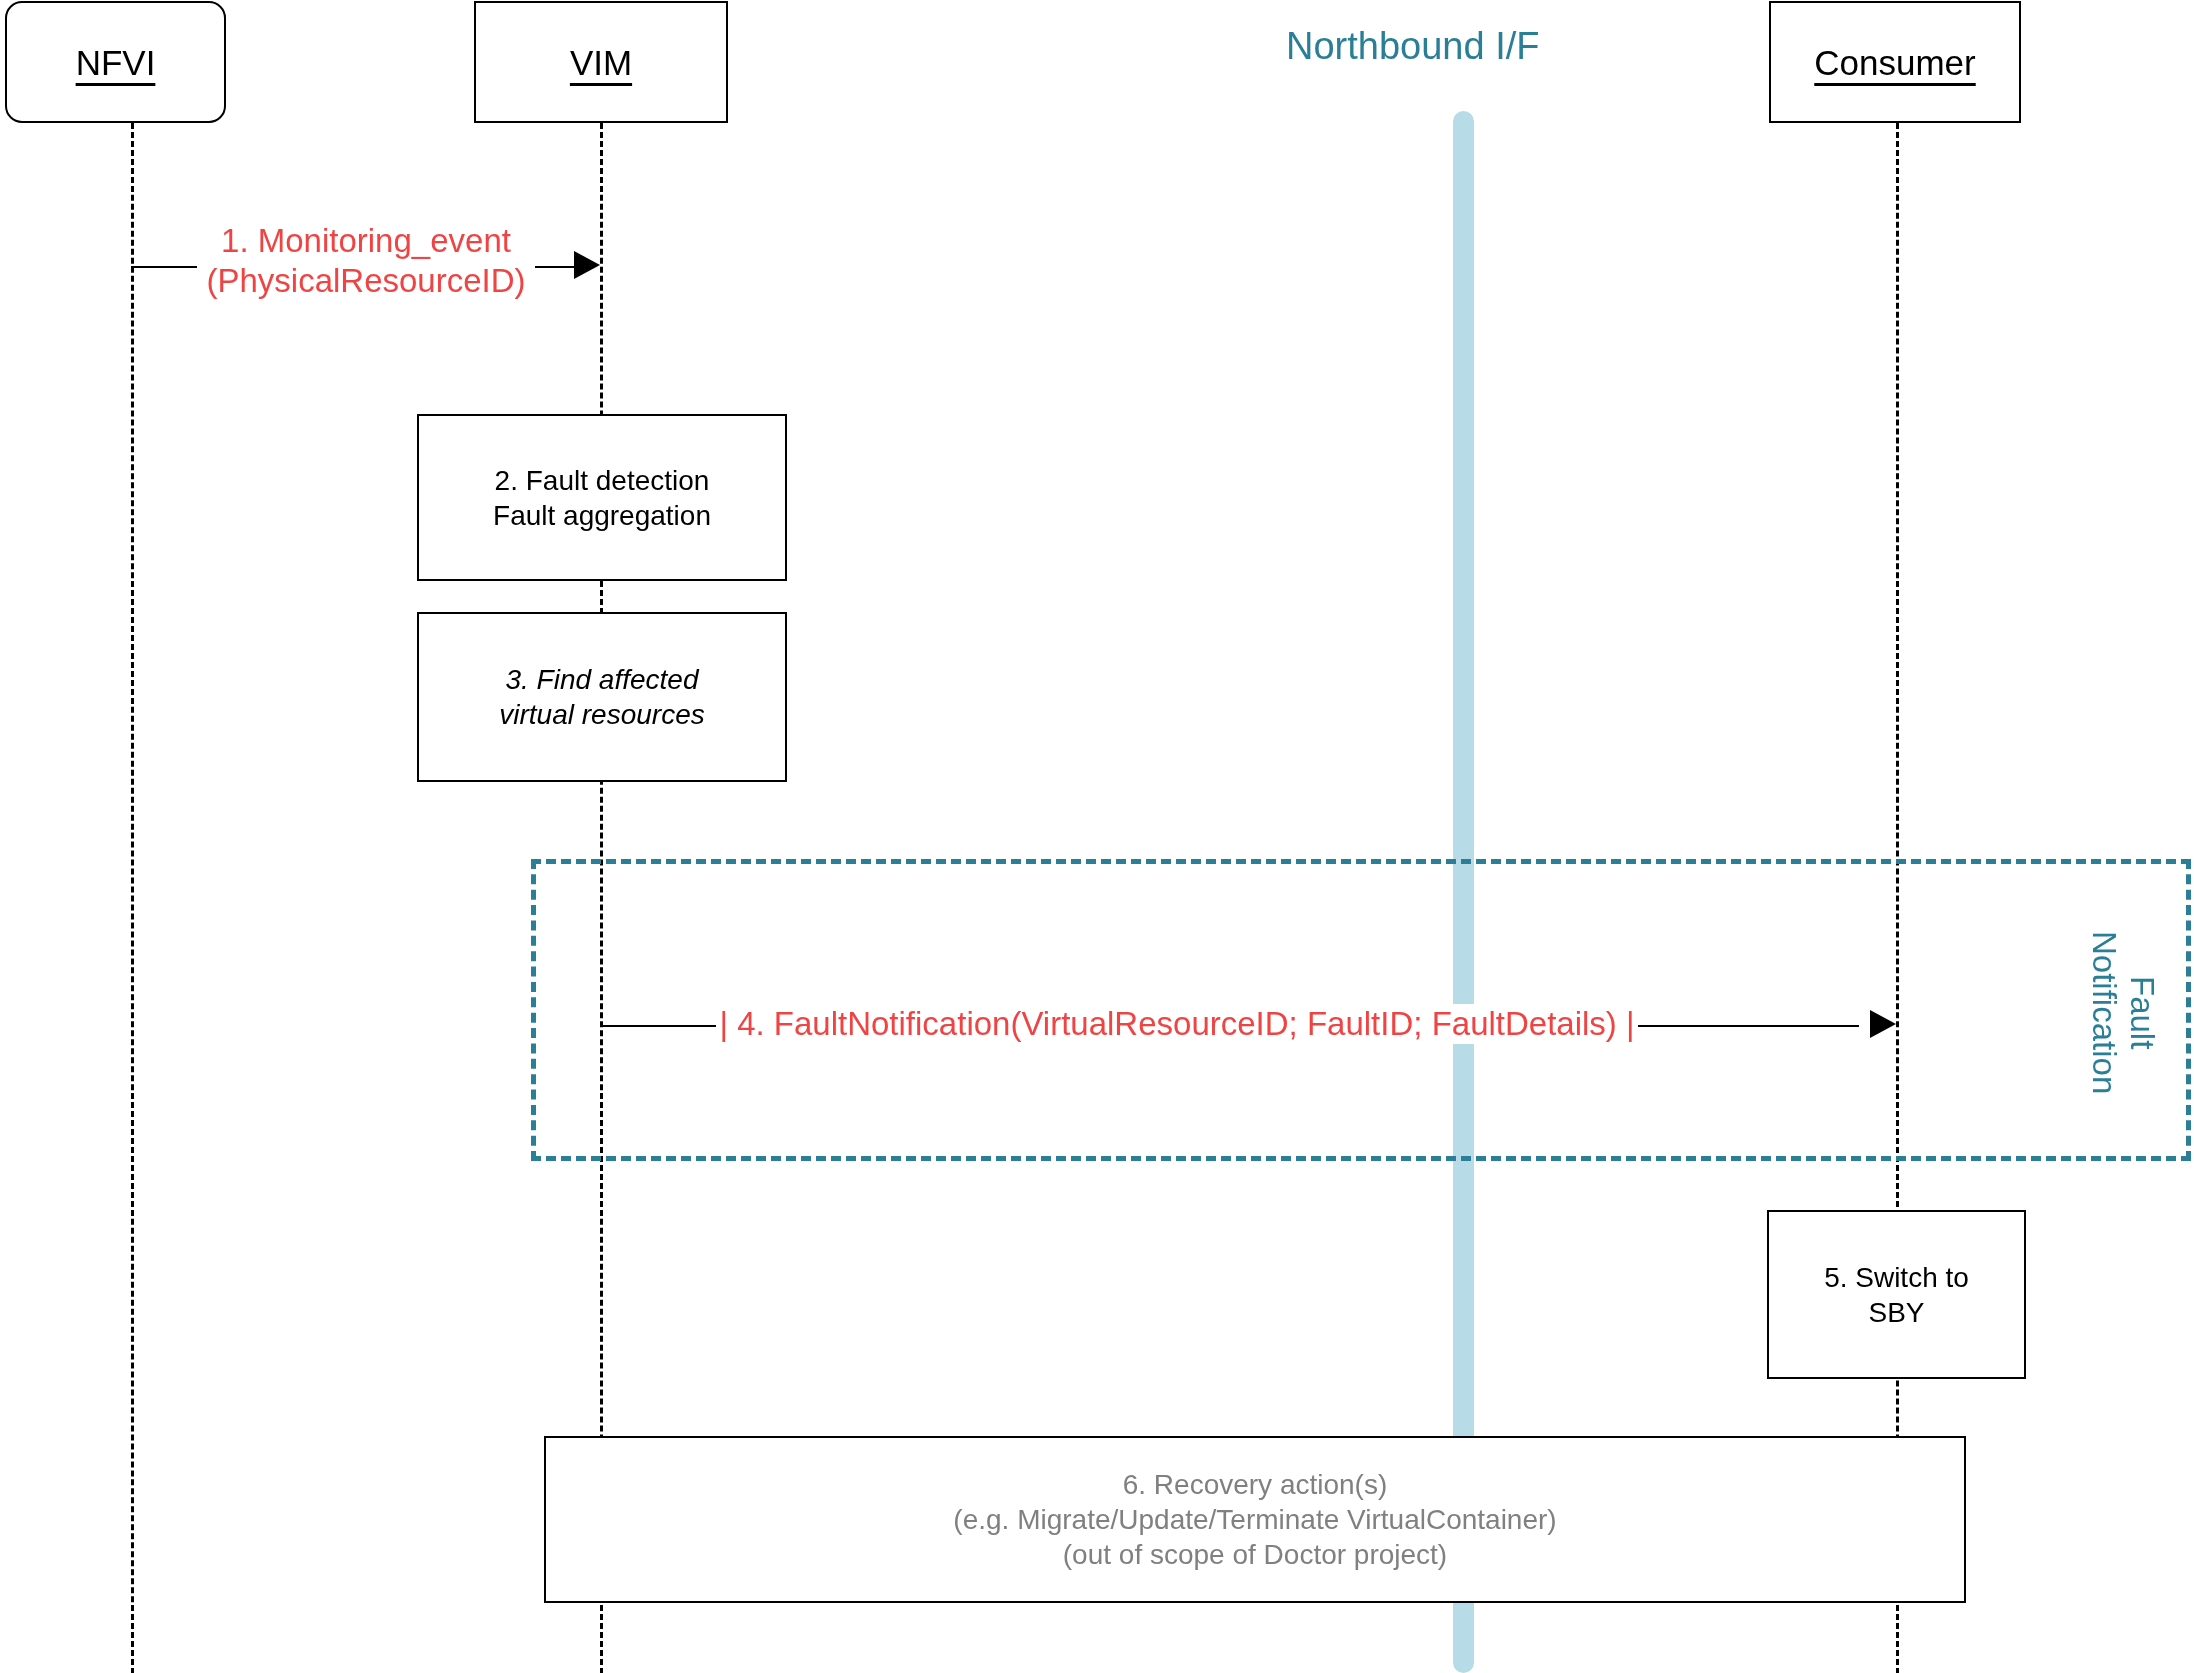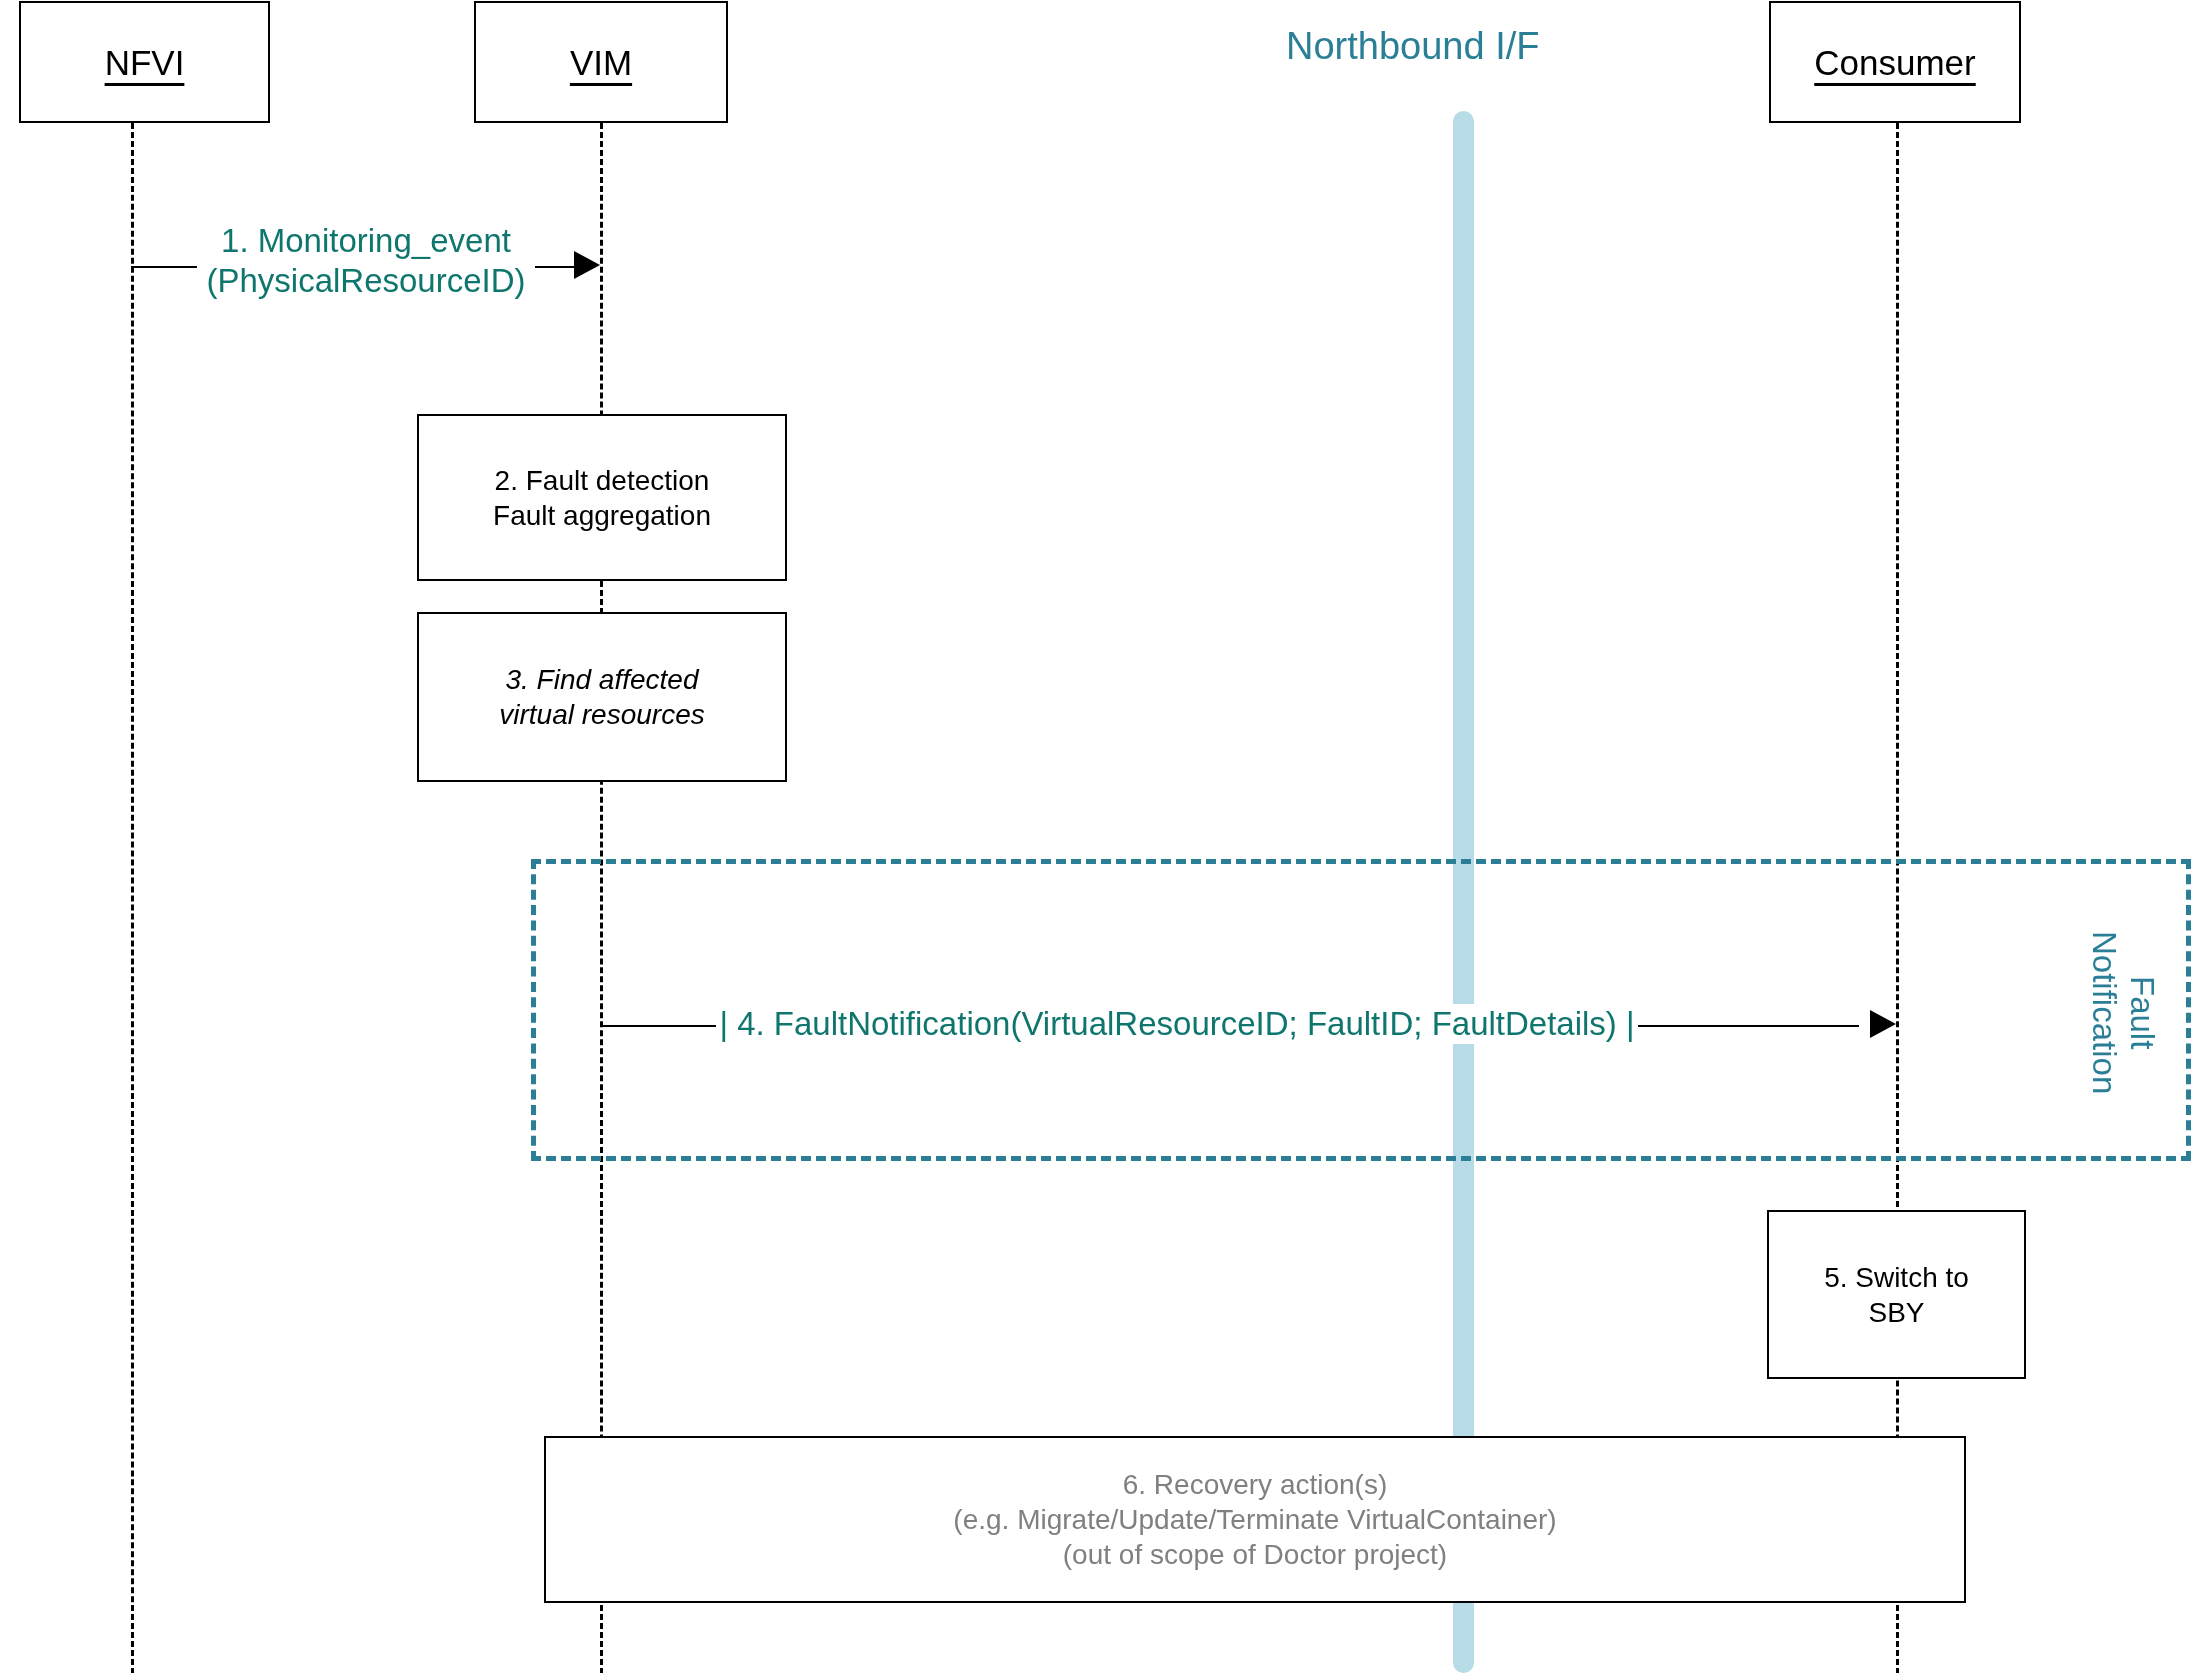--- a/index.html
+++ b/index.html
@@ -92,21 +92,21 @@
     width: 0;
     height: 0;
     border-top: 14.6px solid transparent;
     border-bottom: 14.6px solid transparent;
     border-left: 26px solid #000000;
   }
   .msg-label {
     position: absolute;
     background: #ffffff;
     font-size: 33px;
-    color: #0f766e;
+    color: #ef4444;
     line-height: 1.2;
     text-align: center;
     white-space: nowrap;
   }
   .msg-label .l {
     display: block;
   }
 
   
   .frame {
@@ -131,21 +131,21 @@
 
 <div id="canvas">
 
   <div class="lifeline" style="left:131px; top:123px; height:1551px;"></div>
   <div class="lifeline" style="left:600px; top:123px; height:1551px;"></div>
   <div class="lifeline" style="left:1896px; top:123px; height:1551px;"></div>
 
   <div class="nb-bar" style="left:1453px; top:111px; width:21.4px; height:1562px;"></div>
   <div class="nb-title" style="left:1286px; top:27px;">Northbound I/F</div>
 
-  <div class="actor-box" style="left:19px; top:1.1px; width:251px; height:122px;">
+  <div class="actor-box" style="left:5px; top:1.1px; width:221px; height:122px;border-radius:17px;">
     <span class="actor-label">NFVI</span>
   </div>
 
   <div class="actor-box" style="left:474px; top:1.1px; width:254px; height:122px;">
     <span class="actor-label">VIM</span>
   </div>
 
   <div class="actor-box" style="left:1769px; top:1.1px; width:252px; height:122px;">
     <span class="actor-label">Consumer</span>
   </div>

